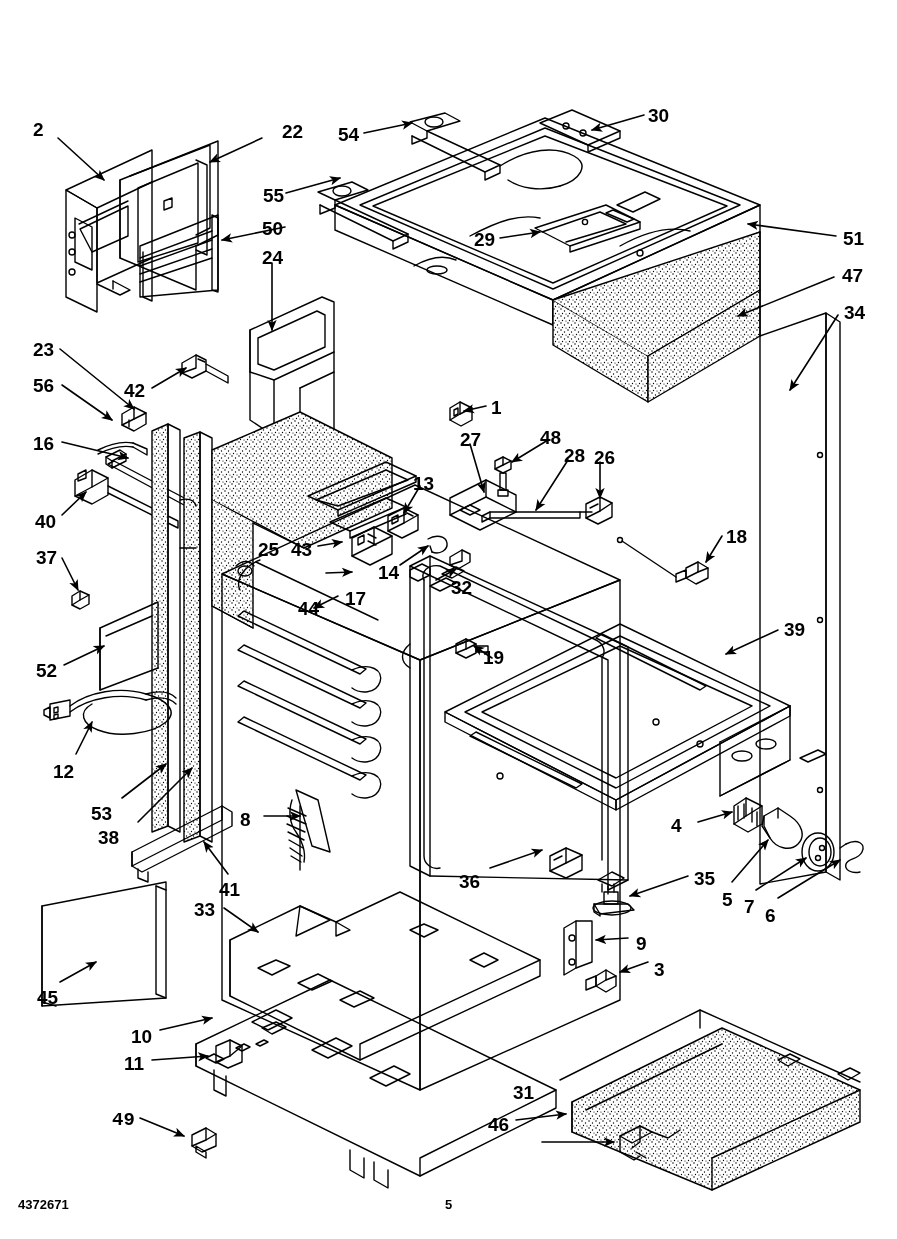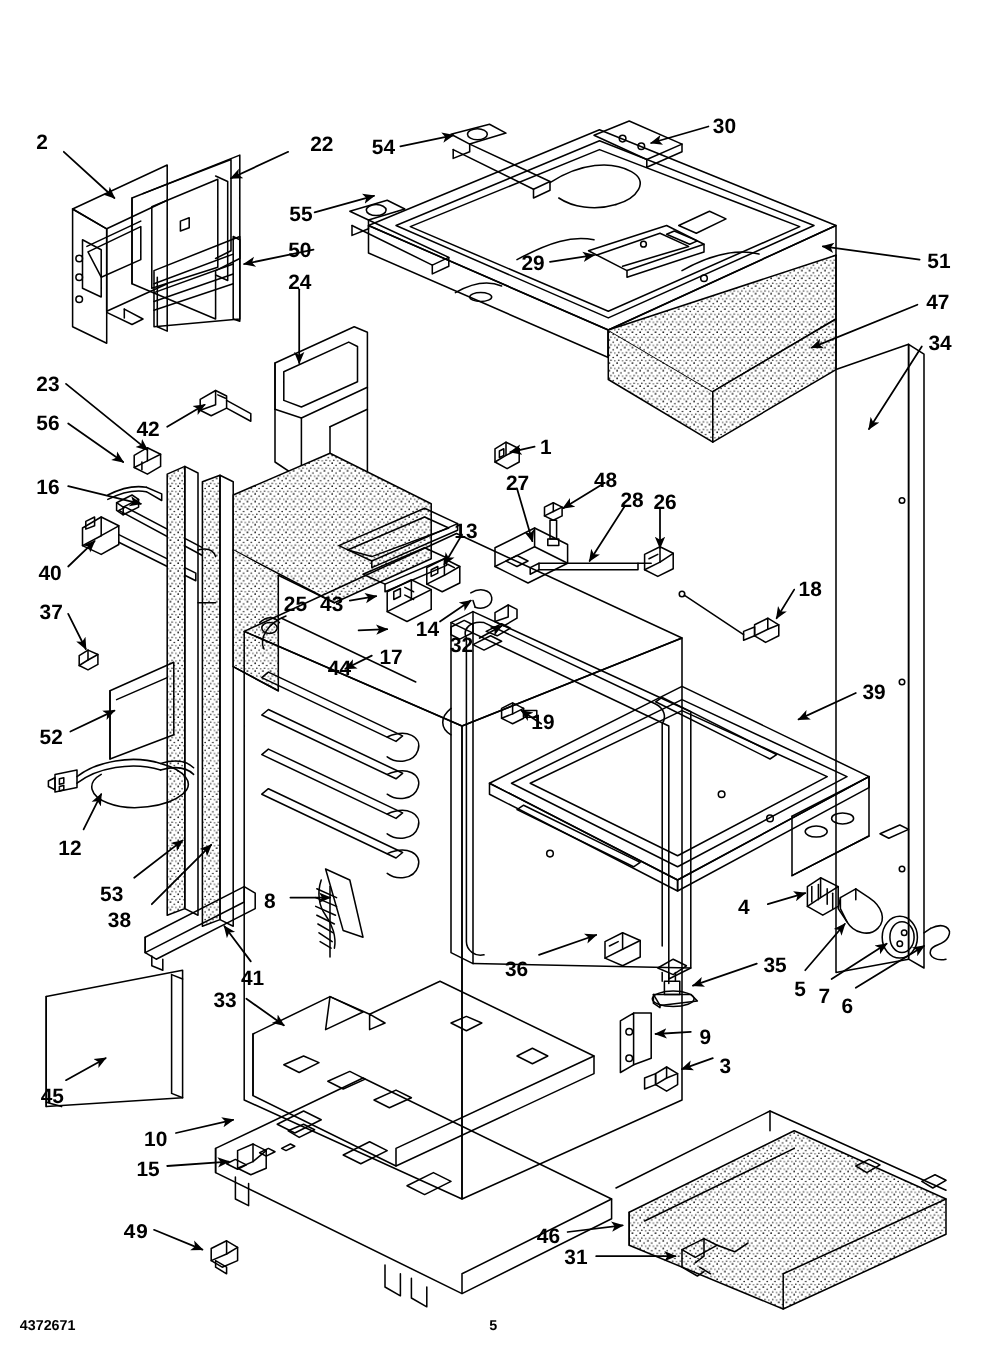--- a/index.html
+++ b/index.html
@@ -655,21 +655,21 @@
       <div class="callout" style="left: 540px; top: 428px;">48</div>
       <div class="callout" style="left: 564px; top: 446px;">28</div>
       <div class="callout" style="left: 594px; top: 448px;">26</div>
       <div class="callout" style="left: 35px; top: 512px;">40</div>
       <div class="callout" style="left: 413px; top: 474px;">13</div>
       <div class="callout" style="left: 36px; top: 548px;">37</div>
       <div class="callout" style="left: 258px; top: 540px;">25</div>
       <div class="callout" style="left: 291px; top: 540px;">43</div>
       <div class="callout" style="left: 298px; top: 599px; text-align: center;">44</div>
       <div class="callout" style="left: 378px; top: 563px;">14</div>
-      <div class="callout" style="left: 409px; top: 578px;">32</div>
+      <div class="callout" style="left: 409px; top: 578px; padding-left: 42px;">32</div>
       <div class="callout" style="left: 345px; top: 589px;">17</div>
       <div class="callout" style="left: 726px; top: 527px;">18</div>
       <div class="callout" style="left: 36px; top: 661px;">52</div>
       <div class="callout" style="left: 483px; top: 648px;">19</div>
       <div class="callout" style="left: 784px; top: 620px;">39</div>
       <div class="callout" style="left: 53px; top: 762px;">12</div>
       <div class="callout" style="left: 91px; top: 804px;">53</div>
       <div class="callout" style="left: 98px; top: 828px; text-align: center;">38</div>
       <div class="callout" style="left: 240px; top: 810px;">8</div>
       <div class="callout" style="left: 671px; top: 816px;">4</div>
@@ -677,24 +677,24 @@
       <div class="callout" style="left: 722px; top: 890px;">5</div>
       <div class="callout" style="left: 744px; top: 897px;">7</div>
       <div class="callout" style="left: 765px; top: 906px;">6</div>
       <div class="callout" style="left: 459px; top: 872px; text-align: center;">36</div>
       <div class="callout" style="left: 219px; top: 880px;">41</div>
       <div class="callout" style="left: 194px; top: 900px;">33</div>
       <div class="callout" style="left: 636px; top: 934px;">9</div>
       <div class="callout" style="left: 654px; top: 960px;">3</div>
       <div class="callout" style="left: 37px; top: 988px;">45</div>
       <div class="callout" style="left: 131px; top: 1027px;">10</div>
-      <div class="callout" style="left: 124px; top: 1054px;">15</div>
+      <div class="callout" style="left: 124px; top: 1054px;">11</div>
       <div class="callout" style="left: 112px; top: 1111px; font-family: Liberation Mono, monospace;">49</div>
       <div class="callout" style="left: 488px; top: 1115px;">46</div>
-      <div class="callout" style="left: 513px; top: 1134px; text-align: center;">31</div>
+      <div class="callout" style="left: 513px; top: 1083px; text-align: center;">31</div>
     </div>
 
   <div id="footer">
     <span id="doc-number">4372671</span>
     <span id="page-number">5</span>
   </div>
 
 </div>
 
 </body></html>

